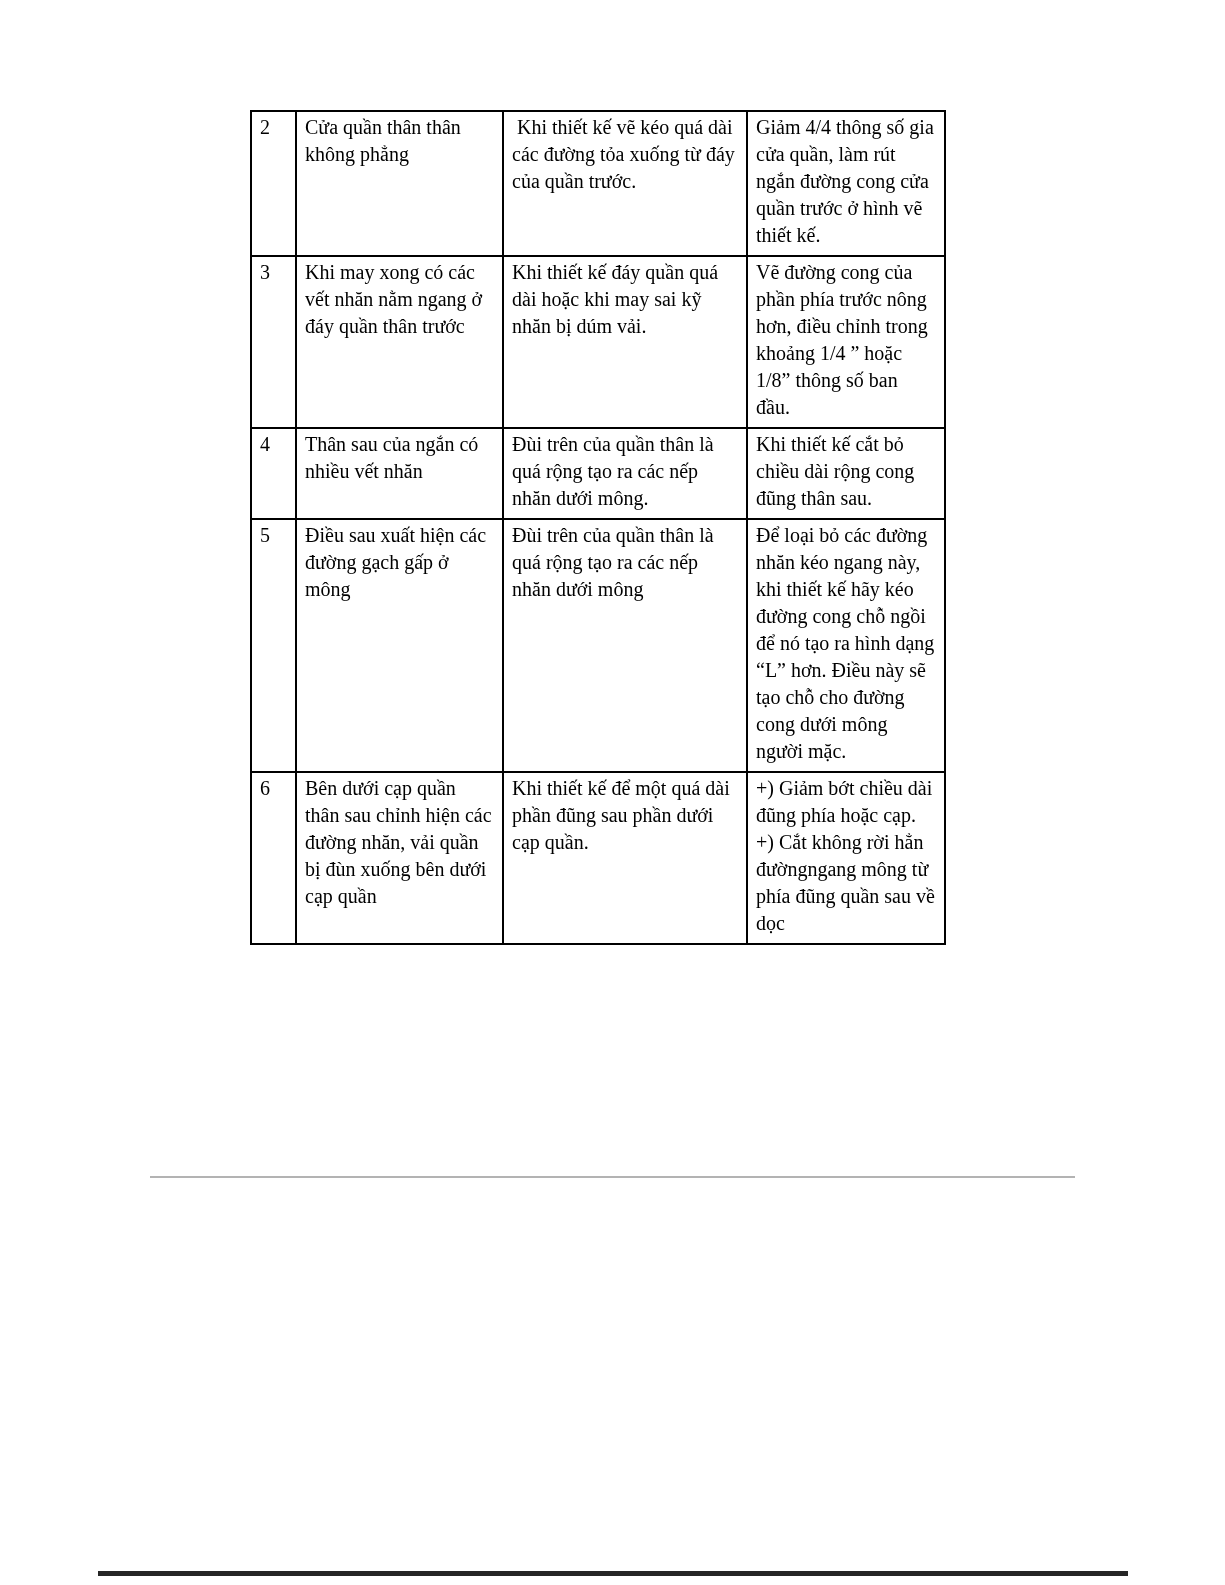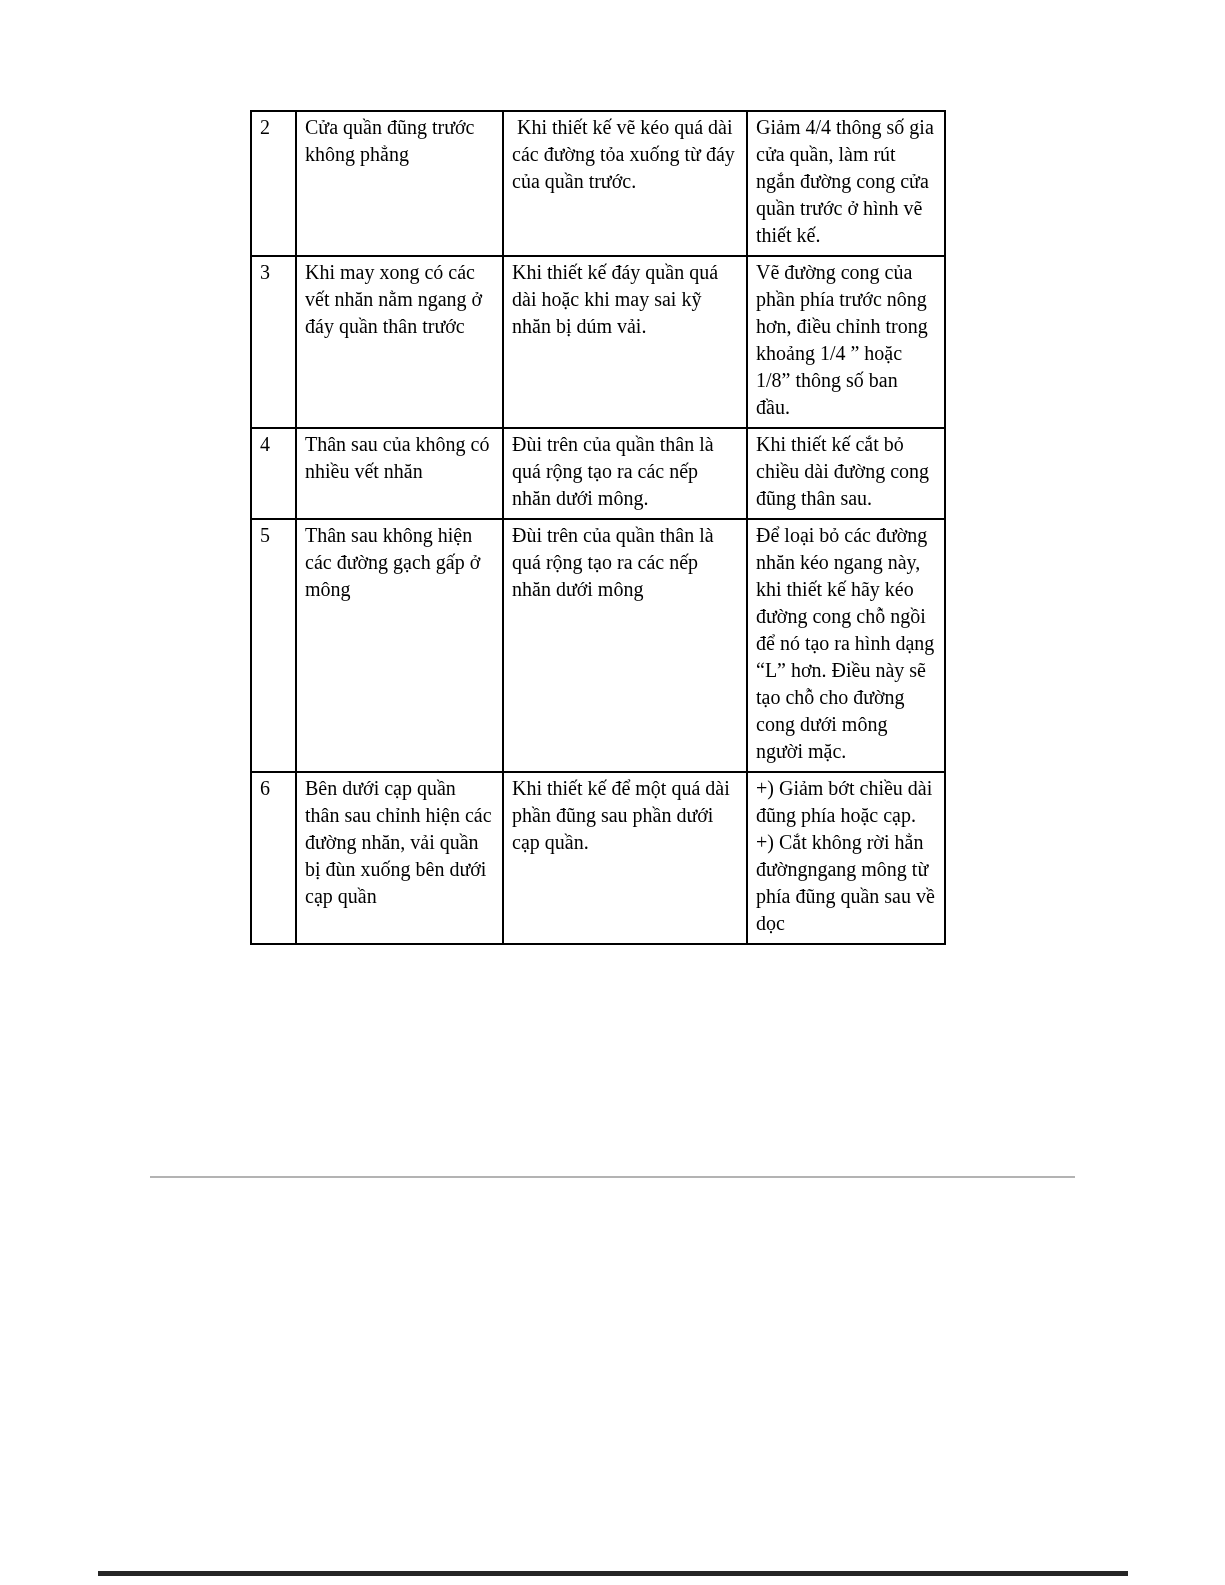--- a/index.html
+++ b/index.html
@@ -63,39 +63,39 @@
   <table class="doc-table">
     <colgroup>
       <col class="c-no">
       <col class="c-problem">
       <col class="c-cause">
       <col class="c-solution">
     </colgroup>
     <tbody>
       <tr>
         <td>2</td>
-        <td>Cửa quần đũng trước không phẳng</td>
+        <td>Cửa quần thân thân không phẳng</td>
         <td>&nbsp;Khi thiết kế vẽ kéo quá dài các đường tỏa xuống từ đáy của quần trước.</td>
         <td>Giảm 4/4 thông số gia cửa quần, làm rút ngắn đường cong cửa quần trước ở hình vẽ thiết kế.</td>
       </tr>
       <tr>
         <td>3</td>
         <td>Khi may xong có các vết nhăn nằm ngang ở đáy quần thân trước</td>
         <td>Khi thiết kế đáy quần quá dài hoặc khi may sai kỹ nhăn bị dúm vải.</td>
         <td>Vẽ đường cong của phần phía trước nông hơn, điều chỉnh trong khoảng 1/4 ” hoặc 1/8” thông số ban đầu.</td>
       </tr>
       <tr>
         <td>4</td>
-        <td>Thân sau của không có nhiều vết nhăn</td>
+        <td>Thân sau của ngắn có nhiều vết nhăn</td>
         <td>Đùi trên của quần thân là quá rộng tạo ra các nếp nhăn dưới mông.</td>
-        <td>Khi thiết kế cắt bỏ chiều dài đường cong đũng thân sau.</td>
+        <td>Khi thiết kế cắt bỏ chiều dài rộng cong đũng thân sau.</td>
       </tr>
       <tr>
         <td>5</td>
-        <td>Thân sau không hiện các đường gạch gấp ở mông</td>
+        <td>Điều sau xuất hiện các đường gạch gấp ở mông</td>
         <td>Đùi trên của quần thân là quá rộng tạo ra các nếp nhăn dưới mông</td>
         <td>Để loại bỏ các đường nhăn kéo ngang này, khi thiết kế hãy kéo đường cong chỗ ngồi để nó tạo ra hình dạng “L” hơn. Điều này sẽ tạo chỗ cho đường cong dưới mông người mặc.</td>
       </tr>
       <tr>
         <td>6</td>
         <td>Bên dưới cạp quần thân sau chỉnh hiện các đường nhăn, vải quần bị đùn xuống bên dưới cạp quần</td>
         <td>Khi thiết kế để một quá dài phần đũng sau phần dưới cạp quần.</td>
         <td>+) Giảm bớt chiều dài đũng phía hoặc cạp.
 +) Cắt không rời hẳn đườngngang mông từ phía đũng quần sau về dọc</td>
       </tr>

